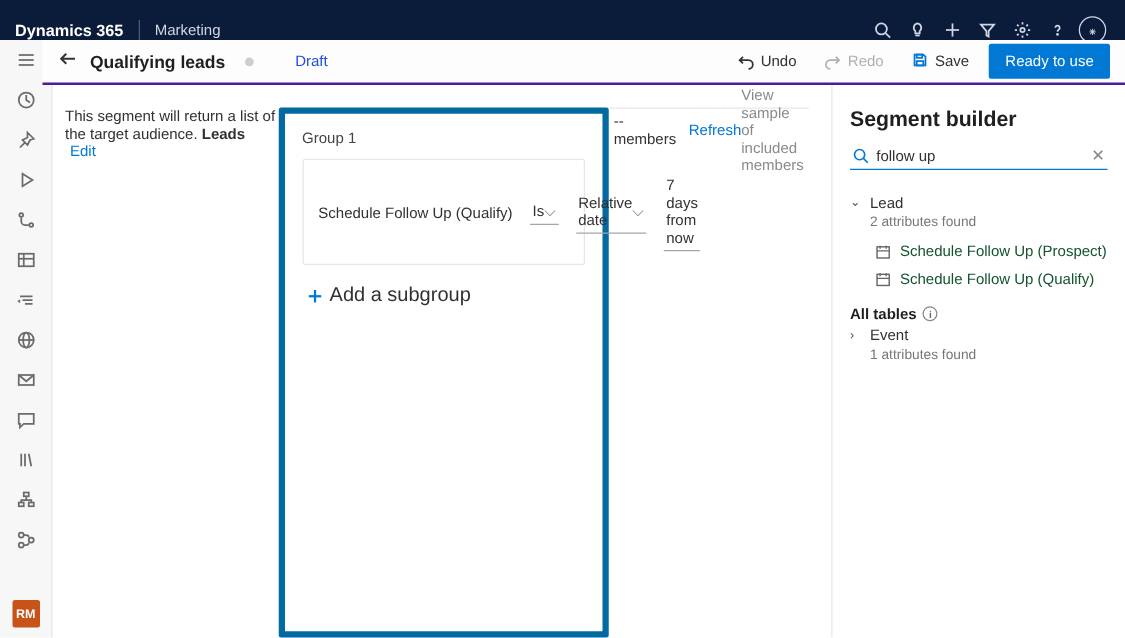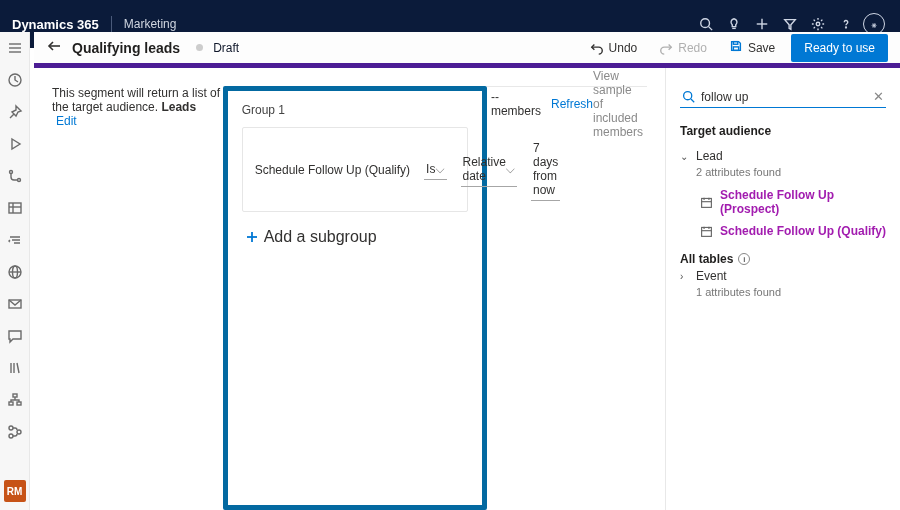--- a/index.html
+++ b/index.html
@@ -9,32 +9,32 @@
   .topbar { height: 48px; background: #0b1b3a; color: #fff; display: flex; align-items: center; padding: 0 12px; }
   .topbar .brand { font-size: 13px; font-weight: 600; }
   .topbar .divider-v { width: 1px; height: 16px; background: #4a5a7a; margin: 0 12px; }
   .topbar .module { font-size: 12px; color: #d0d6e0; }
   .topbar .spacer { flex: 1; }
   .topbar .tb-icon { width: 28px; height: 28px; display: flex; align-items: center; justify-content: center; color: #cfd6e4; border-radius: 2px; cursor: pointer; }
   .topbar .tb-icon svg { width: 14px; height: 14px; fill: none; stroke: currentColor; stroke-width: 1.6; }
   .topbar .avatar-circle { width: 22px; height: 22px; border-radius: 50%; border: 1px solid #cfd6e4; display:flex;align-items:center;justify-content:center;font-size:10px;color:#cfd6e4;}
 
   
-  .leftrail { position: absolute; left: 0; top: 32px; bottom: 0; width: 30px; background: #f7f7f7; border-right: 1px solid #e8e8e8; display: flex; flex-direction: column; align-items: center; padding-top: 6px; gap: 12px; }
+  .leftrail { position: absolute; left: 0; top: 32px; bottom: 0; width: 42px; background: #f7f7f7; border-right: 1px solid #e8e8e8; display: flex; flex-direction: column; align-items: center; padding-top: 6px; gap: 12px; }
   .leftrail .rail-icon { width: 26px; height: 20px; display:flex; align-items:center; justify-content:center; color:#6b6b6b; cursor:pointer; }
   .leftrail .rail-icon svg { width:16px; height:16px; fill:none; stroke:currentColor; stroke-width:1.4; }
   .leftrail .rail-spacer { flex:1; }
   .leftrail .rail-badge { width:22px;height:22px;background:#c75317;color:#fff;font-size:10px;font-weight:600;display:flex;align-items:center;justify-content:center;border-radius:2px;margin-bottom:8px;}
 
   
-  .cmdbar { position:absolute; left:34px; top:32px; right:0; height:36px; border-bottom:5px solid #4c1d95; background:#fdfdfd; display:flex; align-items:center; padding:0 12px; gap:10px; }
+  .cmdbar { position:absolute; left:34px; top:32px; right:0; height:36px; border-bottom:2px solid #4c1d95; background:#fdfdfd; display:flex; align-items:center; padding:0 12px; gap:10px; }
   .cmdbar .back-icon { color:#323130; cursor:pointer; }
   .cmdbar .title { font-size:14px; font-weight:600; color:#201f1e; }
   .cmdbar .status-dot { width:7px;height:7px;border-radius:50%;background:#cdcdcd;margin-left:6px; }
-  .cmdbar .status { font-size:12px; color:#0f172a; }
+  .cmdbar .status { font-size:12px; color:#1d4ed8;margin-left:23px; }
   .cmdbar .spacer { flex:1; }
   .cmdbar .cmd-link { display:flex; align-items:center; gap:5px; font-size:12px; color:#323130; cursor:pointer; padding:4px 6px; }
   .cmdbar .cmd-link.disabled { color:#b0b0b0; cursor:default; }
   .cmdbar .cmd-link svg { width:14px;height:14px; fill:none; stroke:currentColor; stroke-width:1.6; }
   .cmdbar .cmd-link .save-ico{color:#0078d4;}
   .cmdbar .primary-btn { background:#0078d4; color:#fff; border:none; font-size:12px; padding:7px 13px; border-radius:2px; cursor:pointer; }
 
   
   .main { position:absolute; left:34px; top:68px; right:0; bottom:0; display:flex; }
   .canvas { flex:1; min-width:0; display:flex; flex-direction:row; padding:18px 18px 0 18px; }
@@ -63,21 +63,21 @@
   .rightpanel h2 { font-size:17px; font-weight:600; color:#201f1e; margin-bottom:8px; }
   .rightpanel .subtext { font-size:11px; color:#666; line-height:1.4; margin-bottom:14px; }
   .searchbox { border-bottom:1px solid #0078d4; display:flex; align-items:center; padding:3px 2px; gap:6px; margin-bottom:16px; }
   .searchbox svg{ width:13px;height:13px; stroke:#0078d4; fill:none; stroke-width:1.6;}
   .searchbox input { border:none; outline:none; font-size:12px; flex:1; color:#323130; background:transparent; }
   .searchbox .clear { color:#888; cursor:pointer; font-size:13px; }
   .section-head { font-size:12px; font-weight:600; color:#201f1e; margin-bottom:8px; }
   .tree-row { display:flex; align-items:center; gap:6px; font-size:12px; color:#323130; padding:3px 0; cursor:pointer; }
   .tree-row .chev{ font-size:10px; color:#555; width:10px; }
   .tree-sub { font-size:11px; color:#777; margin-left:16px; margin-bottom:6px; }
-  .attr-row { display:flex; align-items:center; gap:7px; font-size:12px; color:#a21caf; padding:4px 0 4px 20px; cursor:pointer;font-weight:bold; }
+  .attr-row { display:flex; align-items:center; gap:7px; font-size:12px; color:#14532d; padding:4px 0 4px 20px; cursor:pointer; }
   .attr-row svg{ width:13px;height:13px; stroke:#666; fill:none; stroke-width:1.4;}
   .alltables-row{ display:flex;align-items:center;gap:5px;font-size:12px;font-weight:600;color:#201f1e;margin-top:10px; }
   .alltables-row .info{ width:12px;height:12px;border:1px solid #888;border-radius:50%;display:inline-flex;align-items:center;justify-content:center;font-size:8px;color:#666;}
 
   svg { overflow: visible; }
 </style>
 </head>
 <body>
 
 <div class="topbar">
@@ -283,30 +283,30 @@
     <div class="canvas-spacer"></div>
     <div class="footer">
       <span>-- members</span>
       <span class="refresh">Refresh</span>
       <div class="fspacer"></div>
       <span class="viewsample">View sample of included members</span>
     </div>
   </div>
 
   <div class="rightpanel">
+    <h2>Segment builder</h2>
     <div class="searchbox">
       <svg viewBox="0 0 16 16">
           <circle cx="7" cy="7" r="5"></circle>
           <line x1="11" y1="11" x2="15" y2="15"></line>
         </svg>
       <input type="text" value="follow up" style="">
       <span class="clear">✕</span>
     </div>
 
-    <div class="section-head">Target audience</div>
     <div class="tree-row">
       <span class="chev">⌄</span>
       <span>Lead</span>
     </div>
     <div class="tree-sub">2 attributes found</div>
     <div class="attr-row">
       <svg viewBox="0 0 16 16">
           <rect x="2" y="3" width="12" height="11"></rect>
           <line x1="2" y1="7" x2="14" y2="7"></line>
           <line x1="5" y1="2" x2="5" y2="5"></line>

